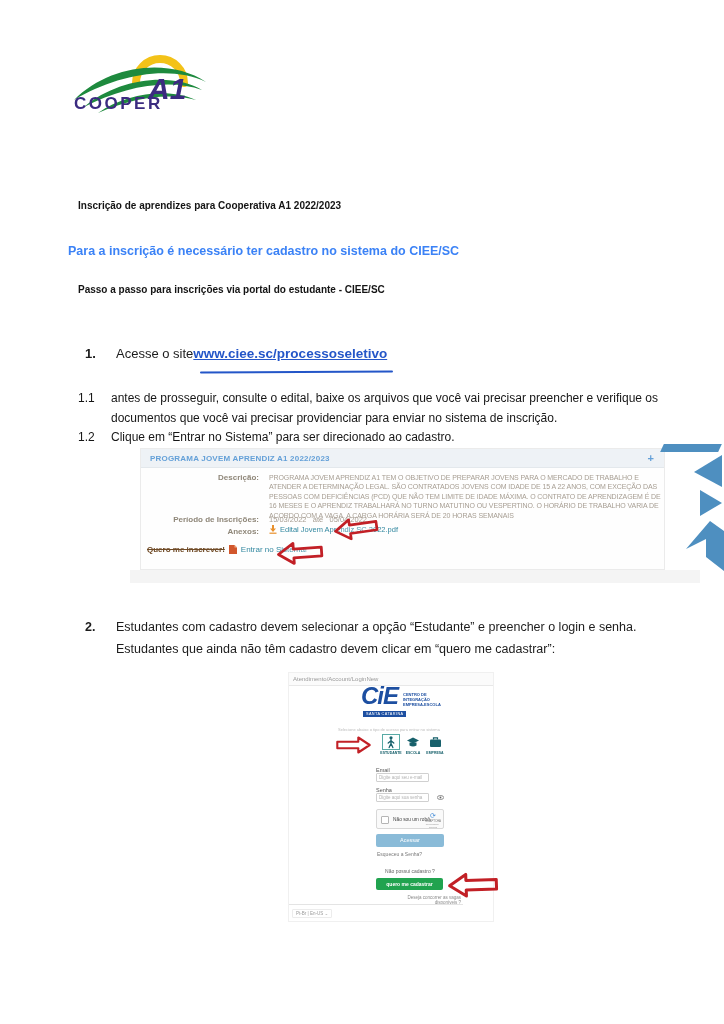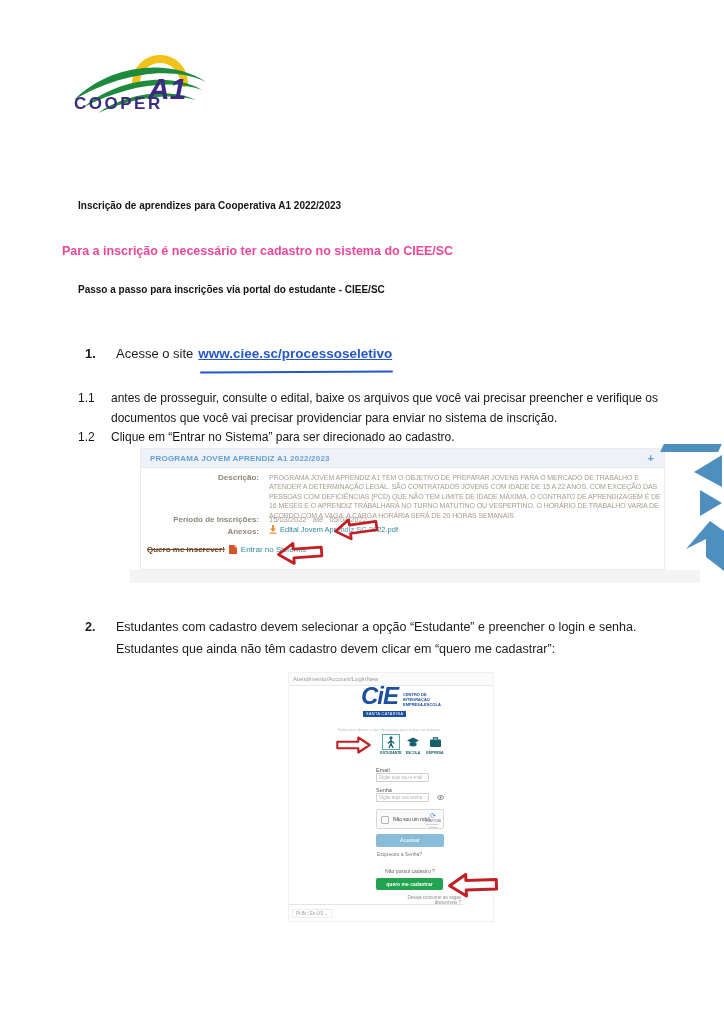--- a/index.html
+++ b/index.html
@@ -14,25 +14,25 @@
   .logo svg { position:absolute; left:0; top:0; }
   .logo-brand { position:absolute; left:2px; top:56px; font-size:17px; font-weight:bold;
                 color:#3b2b80; letter-spacing:2.5px; }
   .logo-accent { position:absolute; left:76px; top:36px; font-size:30px; font-weight:bold;
                  font-style:italic; color:#3b2b80; line-height:1; }
 
   
   .anexo-title { position:absolute; left:78px; top:139px; width:622px; text-align:center;
                  font-size:16px; letter-spacing:1px; color:#222; }
   .h-bold { position:absolute; left:78px; font-size:10px; font-weight:bold; color:#141414; }
-  .h-red  { position:absolute; left:62px; font-size:12.5px; font-weight:bold; color:#ec4899; }
+  .h-red  { position:absolute; left:68px; font-size:12.5px; font-weight:bold; color:#3b82f6; }
 
   .step1 { position:absolute; left:85px; top:346px; display:flex; align-items:baseline; font-size:13px; }
   .step1 .num { width:31px; font-weight:bold; }
-  .step1 .prefix { margin-right:5px; }
+  .step1 .prefix { }
   .site-link { color:#2456c8; font-weight:bold; font-size:13.5px; text-decoration:underline; cursor:pointer; }
   .link-underline { position:absolute; left:200px; top:371px; width:193px; height:2px;
                     background:#2456c8; border-radius:2px; transform:rotate(-0.3deg); }
 
   .substep { position:absolute; left:78px; width:592px; display:flex; gap:14px;
              font-size:12px; line-height:20px; color:#161616; }
   .substep .n { flex:0 0 19px; }
 
   .step2 { position:absolute; left:85px; top:616px; display:flex; font-size:12.5px; line-height:22px; }
   .step2 .num { width:31px; font-weight:bold; }

